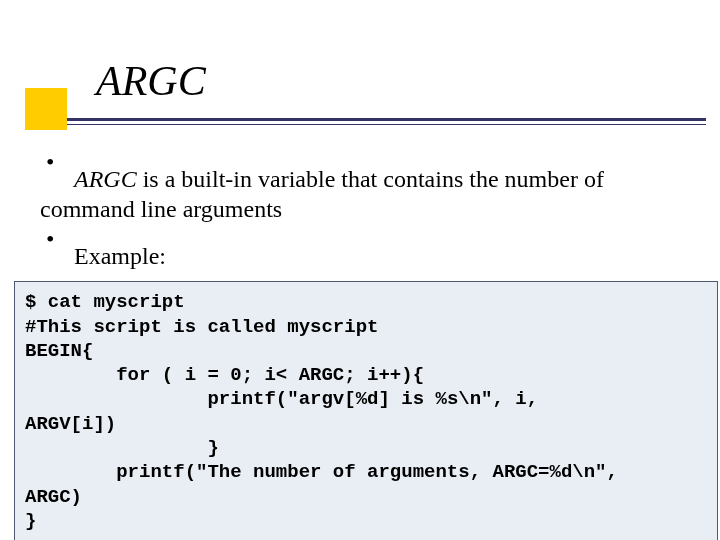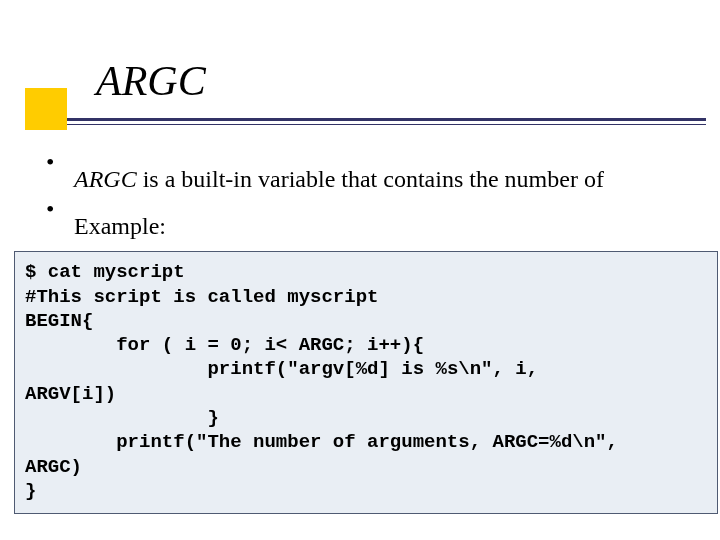--- a/index.html
+++ b/index.html
@@ -110,20 +110,21 @@
     </div>
   </div>
 
   <div class="body">
     <div class="bullet-row">
       <span class="bullet-dot">•</span>
       <span class="bullet-text">
         <span class="argc-word">ARGC</span><span> is a built-in variable that contains the number of</span>
       </span>
     </div>
+    <div class="bullet-cont">command line arguments</div>
     <div class="bullet-row">
       <span class="bullet-dot">•</span>
       <span class="bullet-text">Example:</span>
     </div>
   </div>
 
   <div class="codebox">
     <div class="code"><span>$ cat myscript</span>
 <span>#This script is called myscript</span>
 <span>BEGIN{</span>

